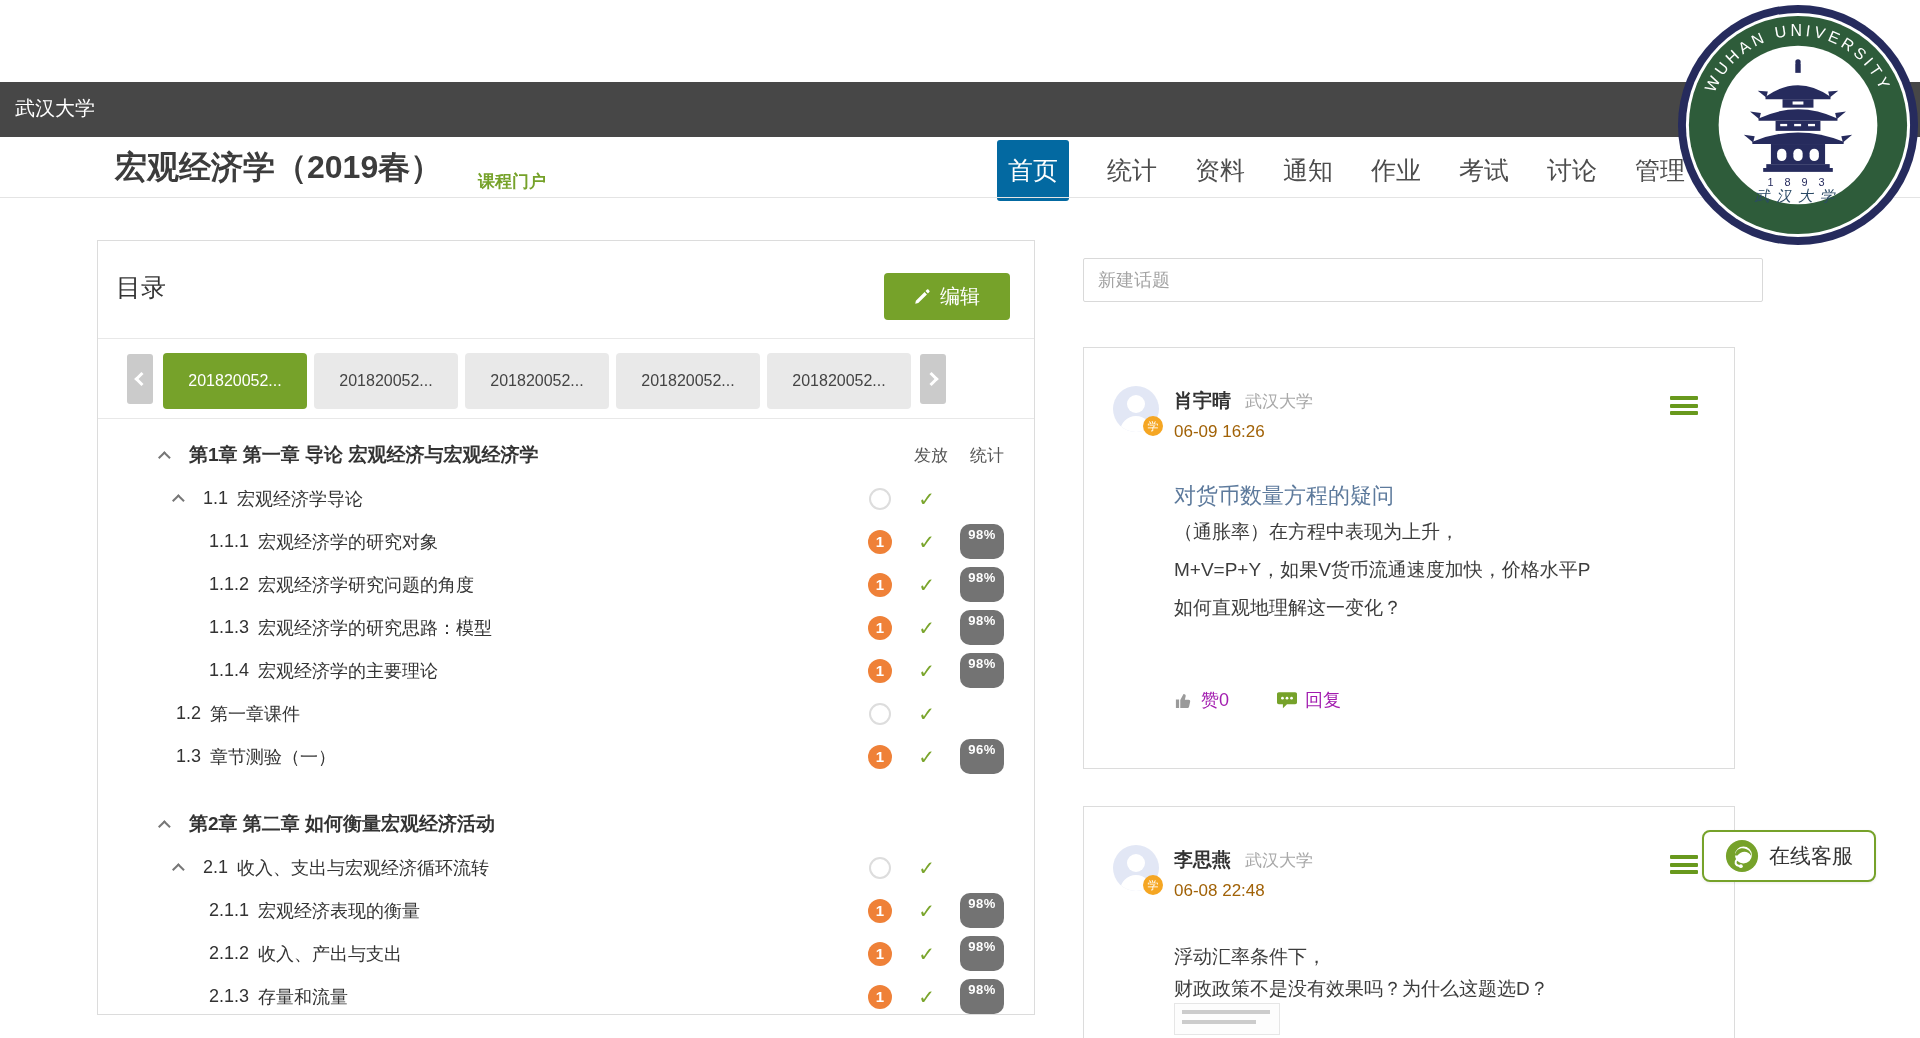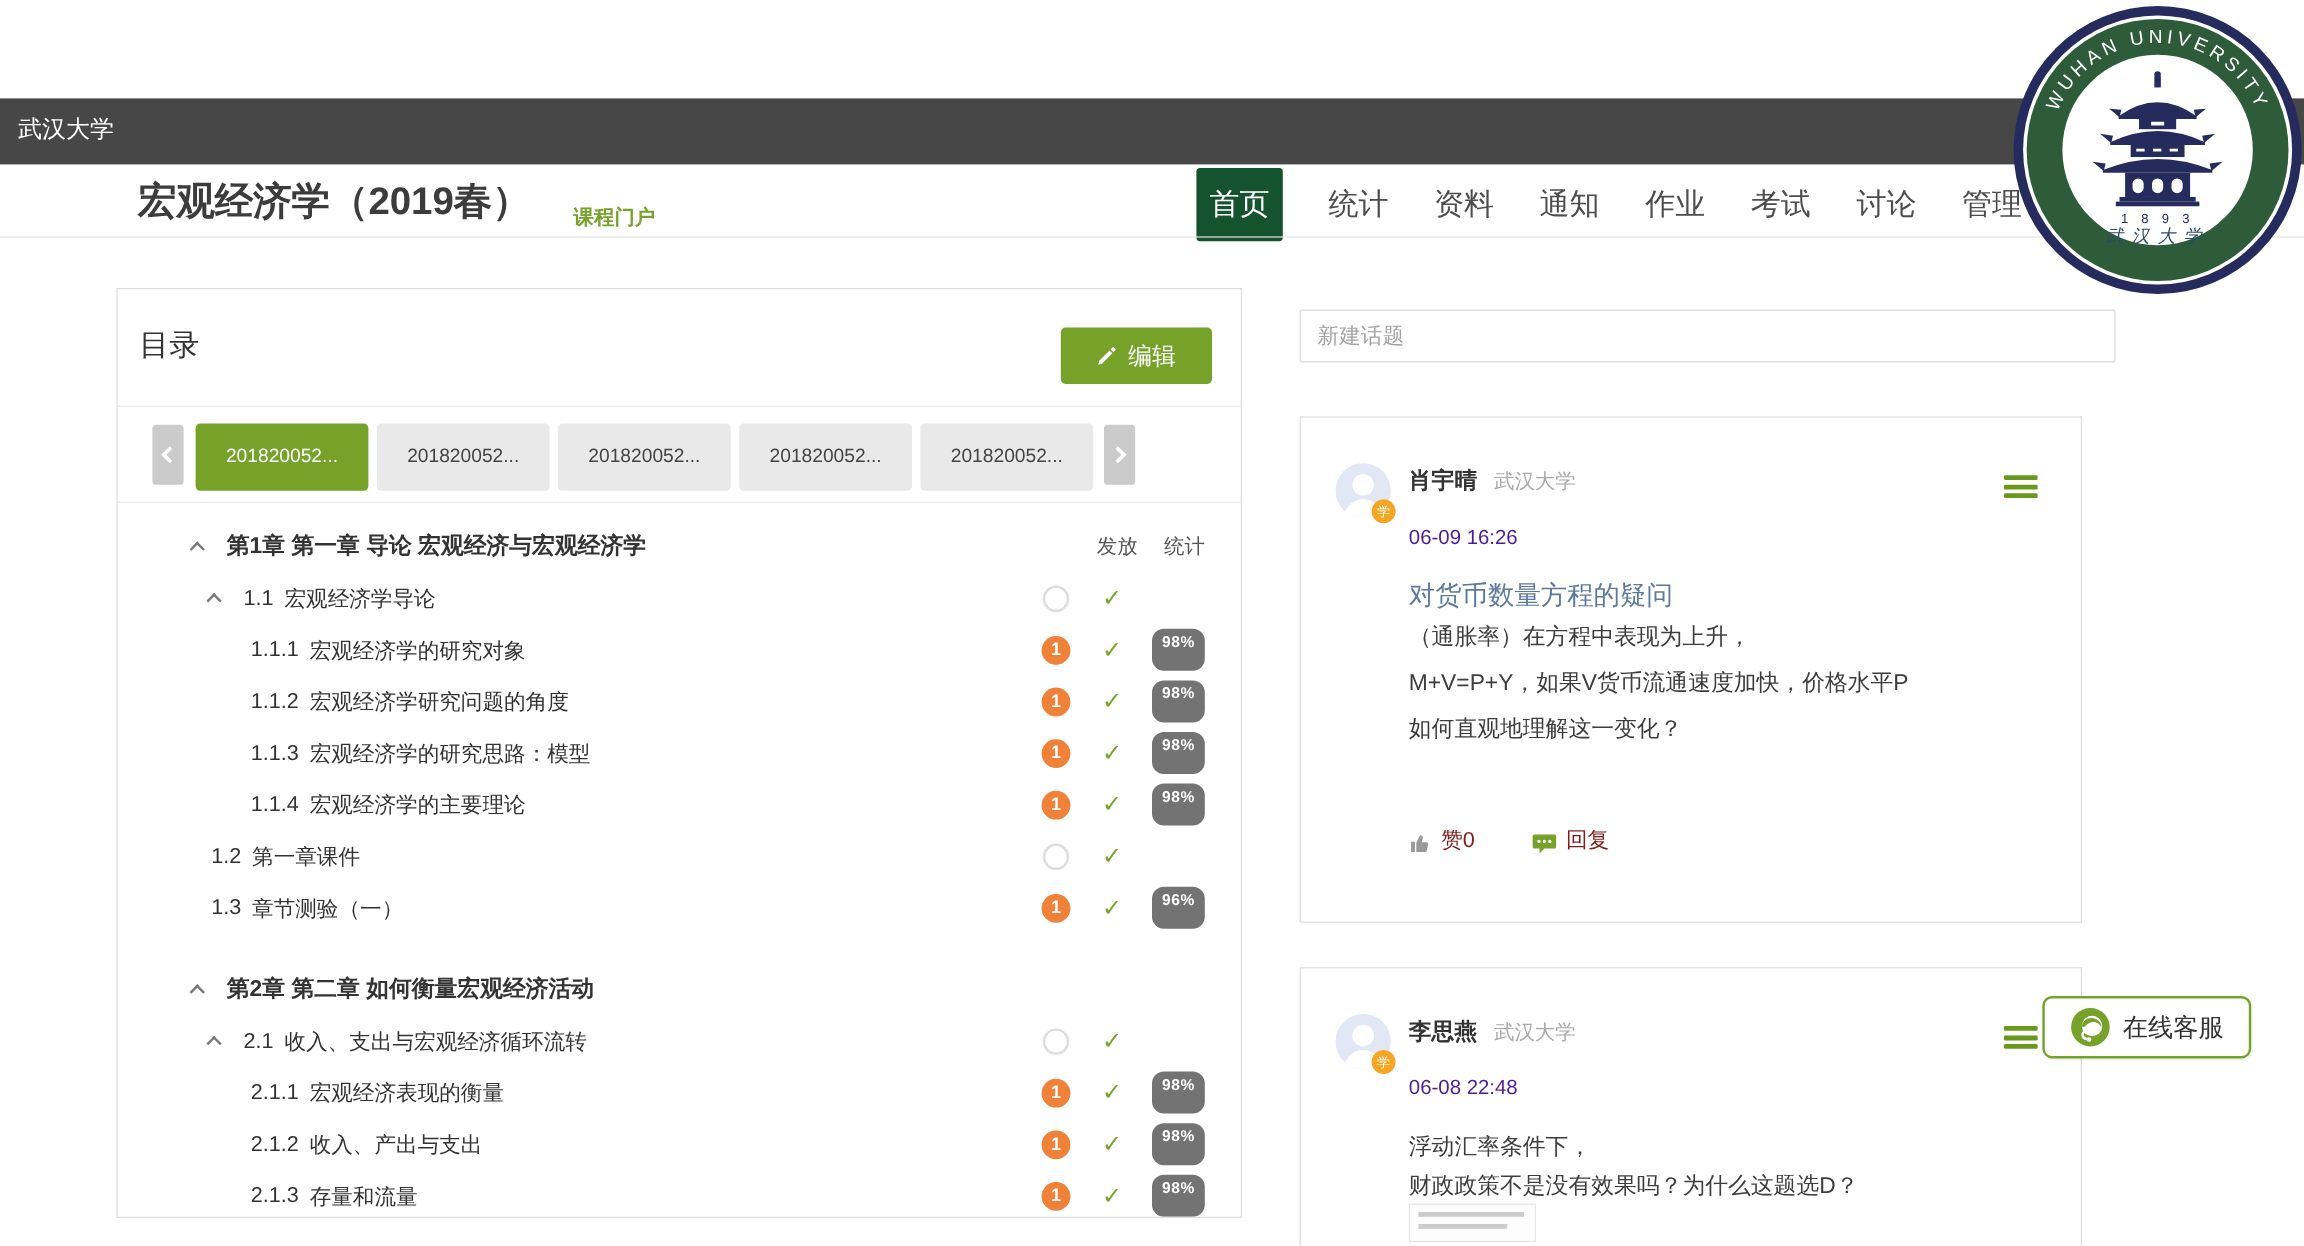--- a/index.html
+++ b/index.html
@@ -9,21 +9,21 @@
 
   
   .topbar { position:absolute; left:0; top:82px; width:1920px; height:55px; background:#474747; }
   .brand { position:absolute; left:15px; top:0; line-height:52px; color:#fff; font-size:20px; }
 
   
   .course-title { position:absolute; left:115px; top:146px; font-size:32px; color:#3c3c3c; font-weight:700; }
   .portal { position:absolute; left:478px; top:170px; font-size:17px; color:#76a22a; font-weight:700; cursor:pointer; text-decoration:none; }
   .main-nav { position:absolute; left:997px; top:151px; height:39px; display:flex; gap:38px; align-items:center; font-size:25px; color:#4d4d4d; }
   .nav-item { line-height:39px; cursor:pointer; white-space:nowrap; }
-  .nav-item.active { background:#14532d; color:#fff; padding:11px 11px; border-radius:3px; }
+  .nav-item.active { background:#0369a1; color:#fff; padding:11px 11px; border-radius:3px; }
   .header-divider { position:absolute; left:0; top:197px; width:1920px; height:1px; background:#e4e4e4; }
 
   
   .panel { position:absolute; left:97px; top:240px; width:938px; height:775px; background:#fff; border:1px solid #dcdcdc; overflow:hidden; }
   .panel-head { position:relative; height:98px; border-bottom:1px solid #e8e8e8; }
   .catalog-title { position:absolute; left:18px; top:30px; font-size:25px; color:#333; font-weight:500; }
   .edit-btn { position:absolute; right:24px; top:32px; width:126px; height:47px; background:#76a22a; border:none; border-radius:4px; color:#fff; font-size:20px; display:flex; align-items:center; justify-content:center; gap:9px; cursor:pointer; font-family:inherit; }
 
   .tabstrip { position:relative; height:80px; border-bottom:1px solid #e8e8e8; }
   .arrow { position:absolute; top:15px; width:26px; height:50px; background:#cbcbcb; border-radius:3px; display:flex; align-items:center; justify-content:center; cursor:pointer; }
@@ -59,28 +59,28 @@
   .post-card.post-0 { top:347px; height:422px; }
   .post-card.post-1 { top:806px; height:300px; }
   .avatar-wrap { position:absolute; left:29px; top:38px; width:46px; height:46px; }
   .avatar { width:46px; height:46px; border-radius:50%; background:#e2e7f5; overflow:hidden; position:relative; }
   .avatar::before { content:""; position:absolute; left:14px; top:9px; width:18px; height:18px; background:#fff; border-radius:50%; }
   .avatar::after { content:""; position:absolute; left:7px; top:30px; width:32px; height:18px; background:#fff; border-radius:16px 16px 0 0; }
   .stu-badge { position:absolute; right:-4px; bottom:-4px; width:20px; height:20px; background:#f5a623; border-radius:50%; color:#fff; font-size:11px; display:flex; align-items:center; justify-content:center; }
   .post-head { position:absolute; left:90px; top:40px; }
   .author { font-size:19px; color:#333; font-weight:600; }
   .school { font-size:17px; color:#a9a9a9; margin-left:14px; }
-  .ptime { font-size:17px; color:#4c1d95; margin-top:24px; }
+  .ptime { font-size:17px; color:#a16207; margin-top:8px; }
   .menu-icon { position:absolute; right:36px; top:48px; width:28px; cursor:pointer; }
   .menu-icon .bar { height:4px; background:#68991d; margin-bottom:3.5px; border-radius:1px; }
   .post-title { position:absolute; left:90px; top:133px; font-size:22px; color:#5d7a9c; cursor:pointer; }
   .post-content { position:absolute; left:90px; right:40px; top:165px; font-size:19px; color:#3d3d3d; line-height:38px; }
   .post-1 .post-content { top:134px; line-height:32px; }
   .post-actions { position:absolute; left:90px; top:340px; display:flex; gap:48px; align-items:center; }
-  .act { display:flex; align-items:flex-end; gap:8px; color:#7f1d1d; font-size:18px; cursor:pointer; }
+  .act { display:flex; align-items:center; gap:8px; color:#a21caf; font-size:18px; cursor:pointer; }
   .attachment { position:absolute; left:90px; top:196px; width:106px; height:32px; border:1px solid #e6e6e6; background:#fdfdfd; padding:6px 7px; }
   .attachment .tline { height:4px; background:#c4c4c4; margin-bottom:6px; filter:blur(.5px); opacity:.85; }
   .attachment .tline.l1 { width:88px; } .attachment .tline.l2 { width:74px; }
 
   
   .service-btn { position:absolute; left:1702px; top:830px; width:174px; height:52px; background:#fff; border:2px solid #76a22a; border-radius:8px; display:flex; align-items:center; justify-content:center; gap:10px; font-size:21px; color:#333; z-index:60; cursor:pointer; box-shadow:0 1px 3px rgba(0,0,0,.08); }
 
   
   .logo { position:absolute; left:1676px; top:3px; z-index:50; }
 </style>

